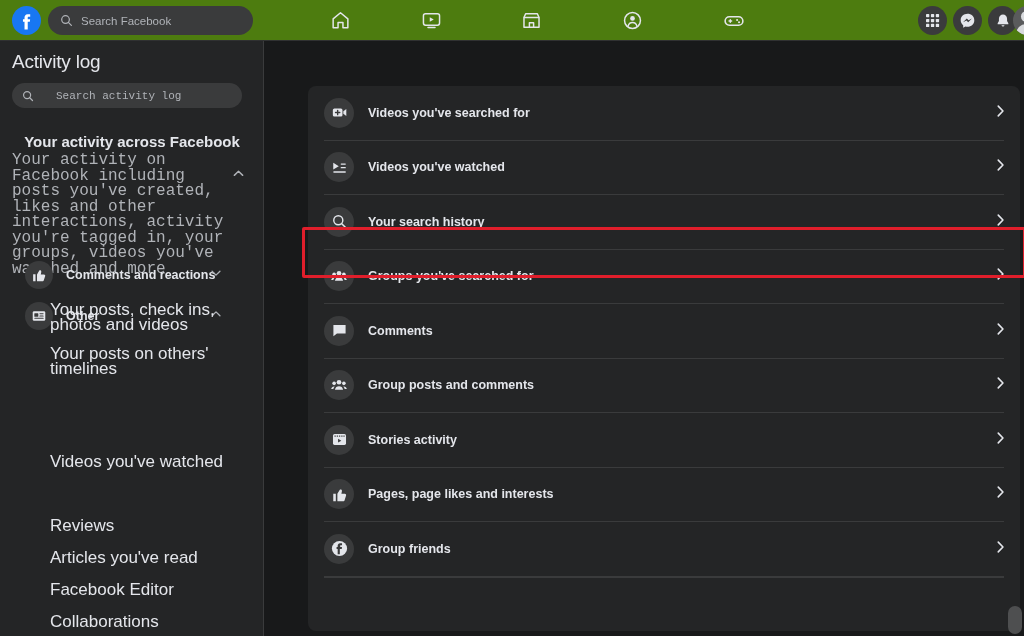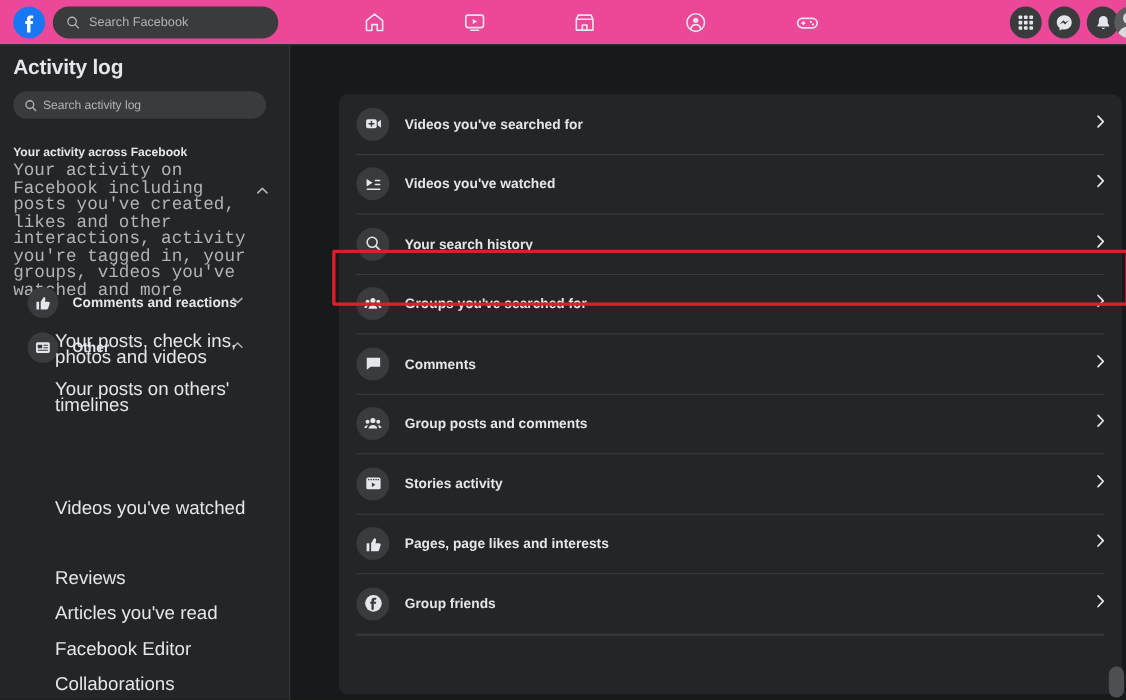--- a/index.html
+++ b/index.html
@@ -8,21 +8,21 @@
     background: #18191a;
     font-family: "Liberation Sans", sans-serif;
     overflow: hidden;
     color: #e4e6eb;
   }
 
   
   #topbar {
     position: absolute; top: 0; left: 0;
     width: 1024px; height: 41px;
-    background: #ec4899;
+    background: #4d7c0f;
     border-bottom: 1px solid #303132;
     display: flex; align-items: center;
     z-index: 30;
   }
   #fb-logo {
     position: absolute; left: 12px; top: 6px;
     width: 29px; height: 29px; border-radius: 50%;
     background: #1877f2;
     display: flex; align-items: center; justify-content: center;
   }
@@ -72,37 +72,37 @@
   
   #sidebar {
     position: absolute; top: 41px; left: 0;
     width: 264px; height: 595px;
     background: #242526;
     border-right: 1px solid #3a3b3c;
     overflow: hidden;
   }
   #al-title {
     position: absolute; left: 12px; top: 10px;
-    font-size: 19px; font-weight: bold; color: #e4e6eb;
+    font-size: 19px; font-weight: normal; color: #e4e6eb;
     letter-spacing: -0.2px;
   }
   #al-search {
     position: absolute; left: 12px; top: 42px;
     width: 230px; height: 25px;
     background: #3a3b3c; border-radius: 16px;
     display: flex; align-items: center; padding-left: 10px;
     cursor: text;
   }
-  #al-search .ph { font-size: 11px; color: #b0b3b8; margin-left: 5px; }
+  #al-search .ph { font-size: 11px; color: #b0b3b8; margin-left: 22px; font-family: Liberation Mono, monospace; }
 
   #sec-head {
     position: absolute; left: 12px; top: 92px; width: 240px;
   }
   #sec-head .h {
-    font-size: 11px; font-weight: bold; color: #e4e6eb; margin-bottom: 3px;
+    font-size: 15px; font-weight: bold; color: #e4e6eb; margin-bottom: 3px; text-align: center;
   }
   #sec-head .d {
     font-size: 16px; color: #b0b3b8; line-height: 15.5px;
     width: 218px;
     font-family: Liberation Mono, monospace;
   }
   #sec-chev {
     position: absolute; left: 231px; top: 125px;
     cursor: pointer;
   }

